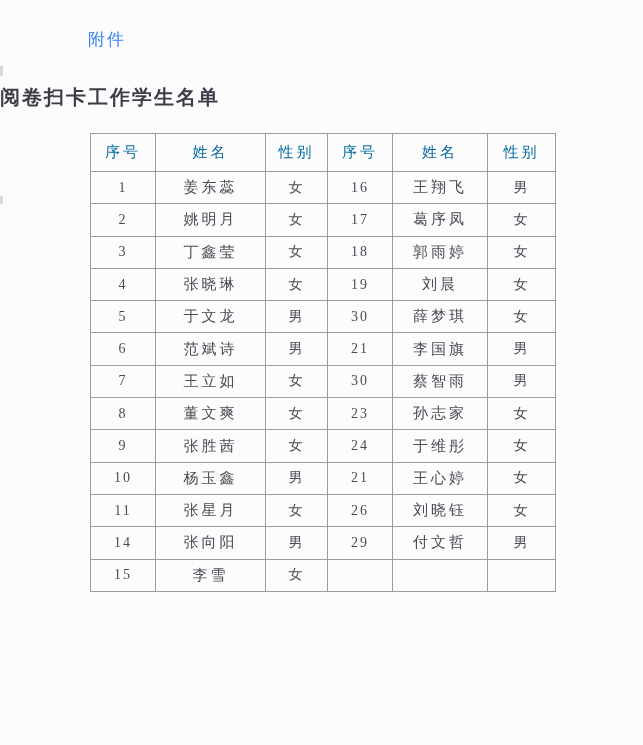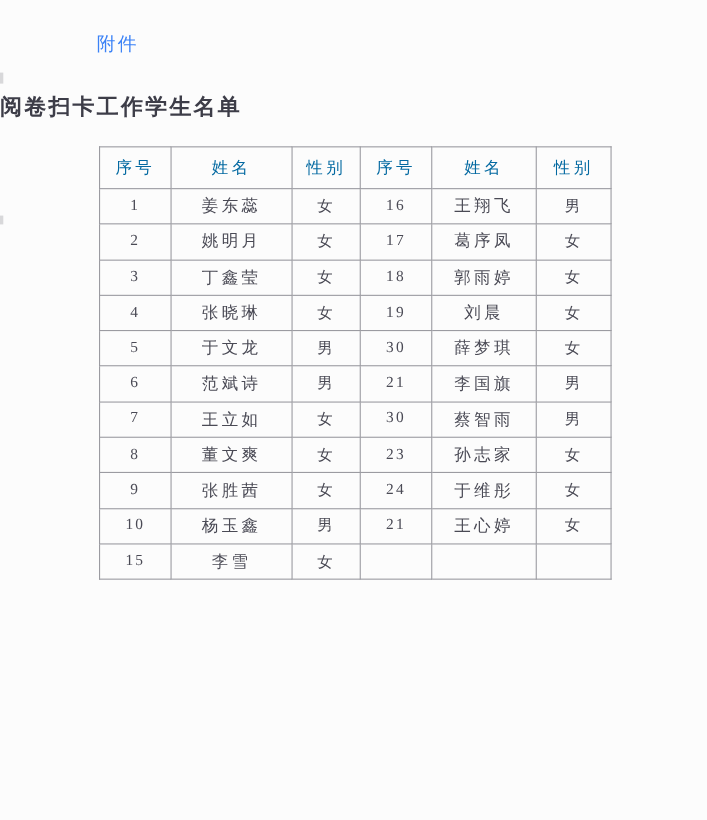--- a/index.html
+++ b/index.html
@@ -187,20 +187,36 @@
         </tr>
         <tr>
           <td class="num-cell">10</td>
           <td class="name-cell">杨玉鑫</td>
           <td class="num-cell">男</td>
           <td class="num-cell">21</td>
           <td class="name-cell">王心婷</td>
           <td class="num-cell">女</td>
         </tr>
         <tr>
+          <td class="num-cell">11</td>
+          <td class="name-cell">张星月</td>
+          <td class="num-cell">女</td>
+          <td class="num-cell">26</td>
+          <td class="name-cell">刘晓钰</td>
+          <td class="num-cell">女</td>
+        </tr>
+        <tr>
+          <td class="num-cell">14</td>
+          <td class="name-cell">张向阳</td>
+          <td class="num-cell">男</td>
+          <td class="num-cell">29</td>
+          <td class="name-cell">付文哲</td>
+          <td class="num-cell">男</td>
+        </tr>
+        <tr>
           <td class="num-cell">15</td>
           <td class="name-cell">李雪</td>
           <td class="num-cell">女</td>
           <td class="num-cell"></td>
           <td class="name-cell"></td>
           <td class="num-cell"></td>
         </tr>
       </tbody>
   </table>
 </div>

